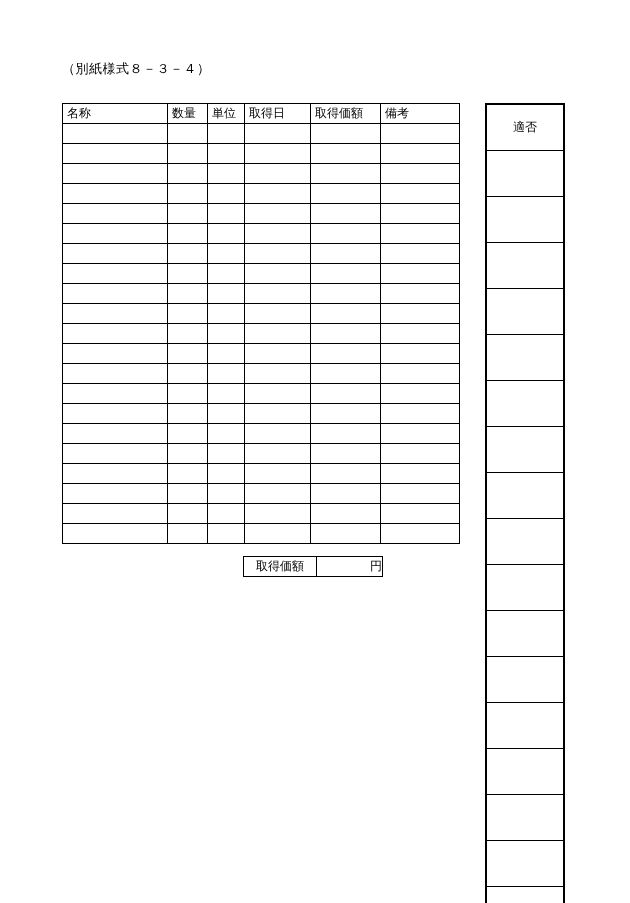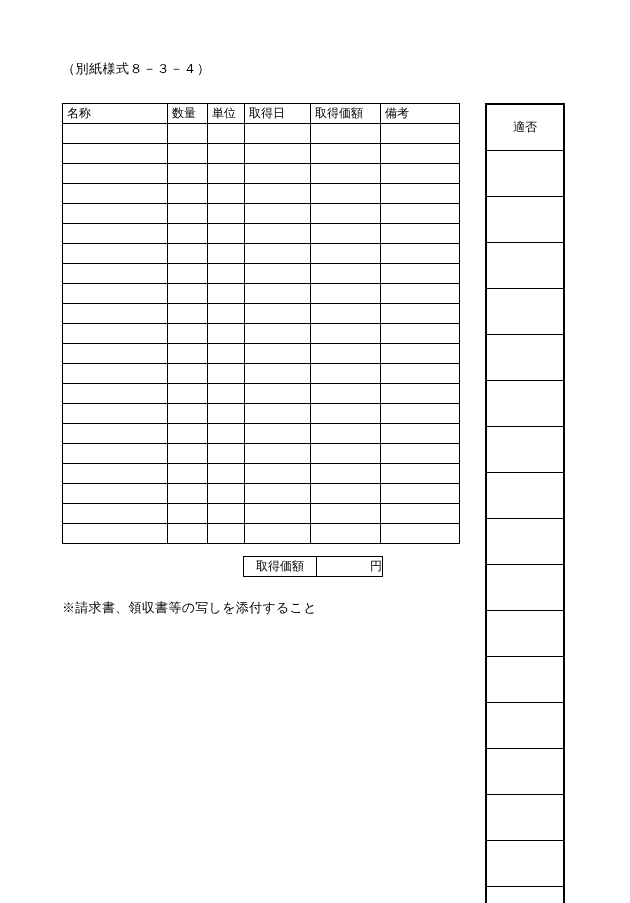--- a/index.html
+++ b/index.html
@@ -400,15 +400,14 @@
 
   <table class="total-table">
     <tbody>
       <tr>
         <td class="total-label">取得価額</td>
         <td class="total-value">円</td>
       </tr>
     </tbody>
   </table>
 
-  <div class="note note-2">※請求書、領収書等の写しを添付すること</div>
 
 </div>
 
 </body></html>

